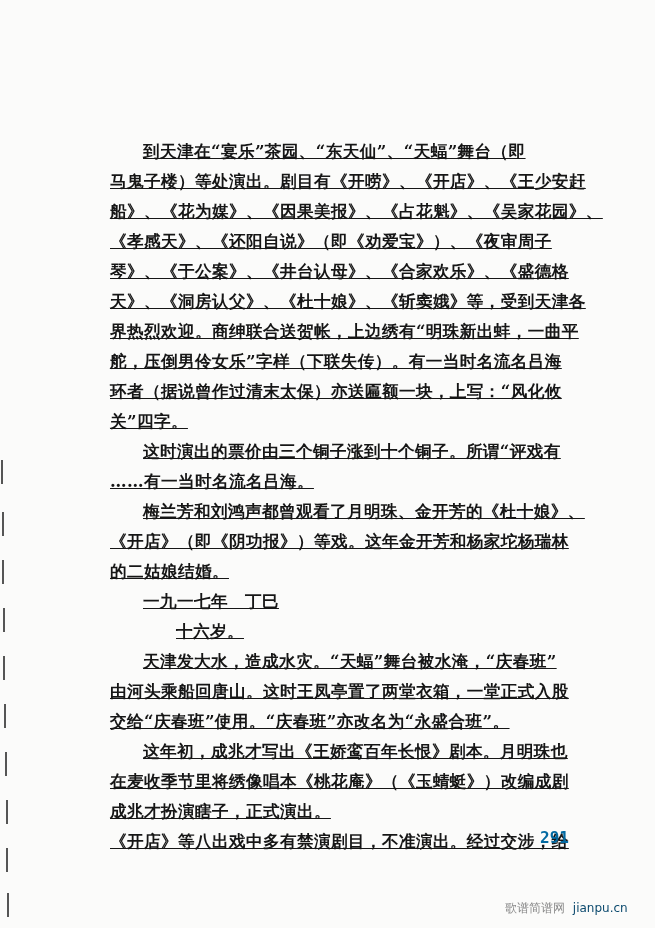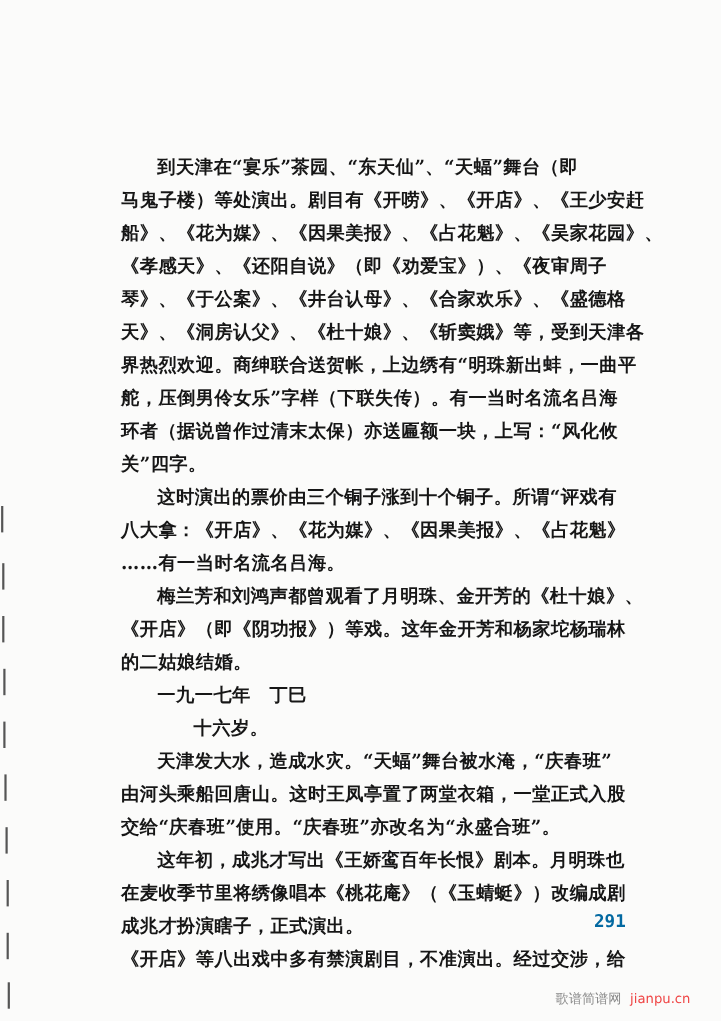--- a/index.html
+++ b/index.html
@@ -12,34 +12,34 @@
   }
   .page-text {
     position: absolute;
     left: 110px; top: 136px;
     width: 478px;
     font-size: 16.6px;
     line-height: 30px;
     font-weight: bold;
     letter-spacing: 0.4px;
   }
-  .line { white-space: nowrap; height: 30px; }
+  .line { white-space: nowrap; height: 30px; text-decoration: underline; }
   .indent1 { padding-left: 33px; }
   .indent2 { padding-left: 66px; }
   .page-number {
     position: absolute; left: 540px; top: 828px;
     font-family: "DejaVu Sans Mono", "Liberation Mono", monospace;
     font-weight: bold; font-size: 16px; color: #0369a1;
   }
   .watermark {
     position: absolute; left: 505px; top: 900px;
     font-size: 12px; color: #8a8a8a; white-space: nowrap;
     font-family: "DejaVu Sans", "Liberation Sans", sans-serif;
   }
-  .watermark .wm-url { color: #ef4444; margin-left: 4px; }
+  .watermark .wm-url { color: #0c4a6e; margin-left: 4px; }
   .margin-marks { position: absolute; left: 0; top: 0; width: 12px; height: 928px; }
   .mark { position: absolute; width: 2px; height: 24px; background: #555; }
 </style>
 </head>
 <body>
 
 <div class="margin-marks">
   <div class="mark" style="left:1px;top:460px;"></div>
   <div class="mark" style="left:2px;top:512px;"></div>
   <div class="mark" style="left:2px;top:560px;"></div>
@@ -57,21 +57,20 @@
     <div class="line">马鬼子楼）等处演出。剧目有《开唠》、《开店》、《王少安赶</div>
     <div class="line">船》、《花为媒》、《因果美报》、《占花魁》、《吴家花园》、</div>
     <div class="line">《孝感天》、《还阳自说》（即《劝爱宝》）、《夜审周子</div>
     <div class="line">琴》、《于公案》、《井台认母》、《合家欢乐》、《盛德格</div>
     <div class="line">天》、《洞房认父》、《杜十娘》、《斩窦娥》等，受到天津各</div>
     <div class="line">界热烈欢迎。商绅联合送贺帐，上边绣有“明珠新出蚌，一曲平</div>
     <div class="line">舵，压倒男伶女乐”字样（下联失传）。有一当时名流名吕海</div>
     <div class="line">环者（据说曾作过清末太保）亦送匾额一块，上写：“风化攸</div>
     <div class="line">关”四字。</div>
     <div class="line indent1">这时演出的票价由三个铜子涨到十个铜子。所谓“评戏有</div>
-    <div class="line">八大拿：《开店》、《花为媒》、《因果美报》、《占花魁》</div>
     <div class="line">……有一当时名流名吕海。</div>
     <div class="line indent1">梅兰芳和刘鸿声都曾观看了月明珠、金开芳的《杜十娘》、</div>
     <div class="line">《开店》（即《阴功报》）等戏。这年金开芳和杨家坨杨瑞林</div>
     <div class="line">的二姑娘结婚。</div>
     <div class="line indent1">一九一七年　丁巳</div>
     <div class="line indent2">十六岁。</div>
     <div class="line indent1">天津发大水，造成水灾。“天蝠”舞台被水淹，“庆春班”</div>
     <div class="line">由河头乘船回唐山。这时王凤亭置了两堂衣箱，一堂正式入股</div>
     <div class="line">交给“庆春班”使用。“庆春班”亦改名为“永盛合班”。</div>
     <div class="line indent1">这年初，成兆才写出《王娇鸾百年长恨》剧本。月明珠也</div>

